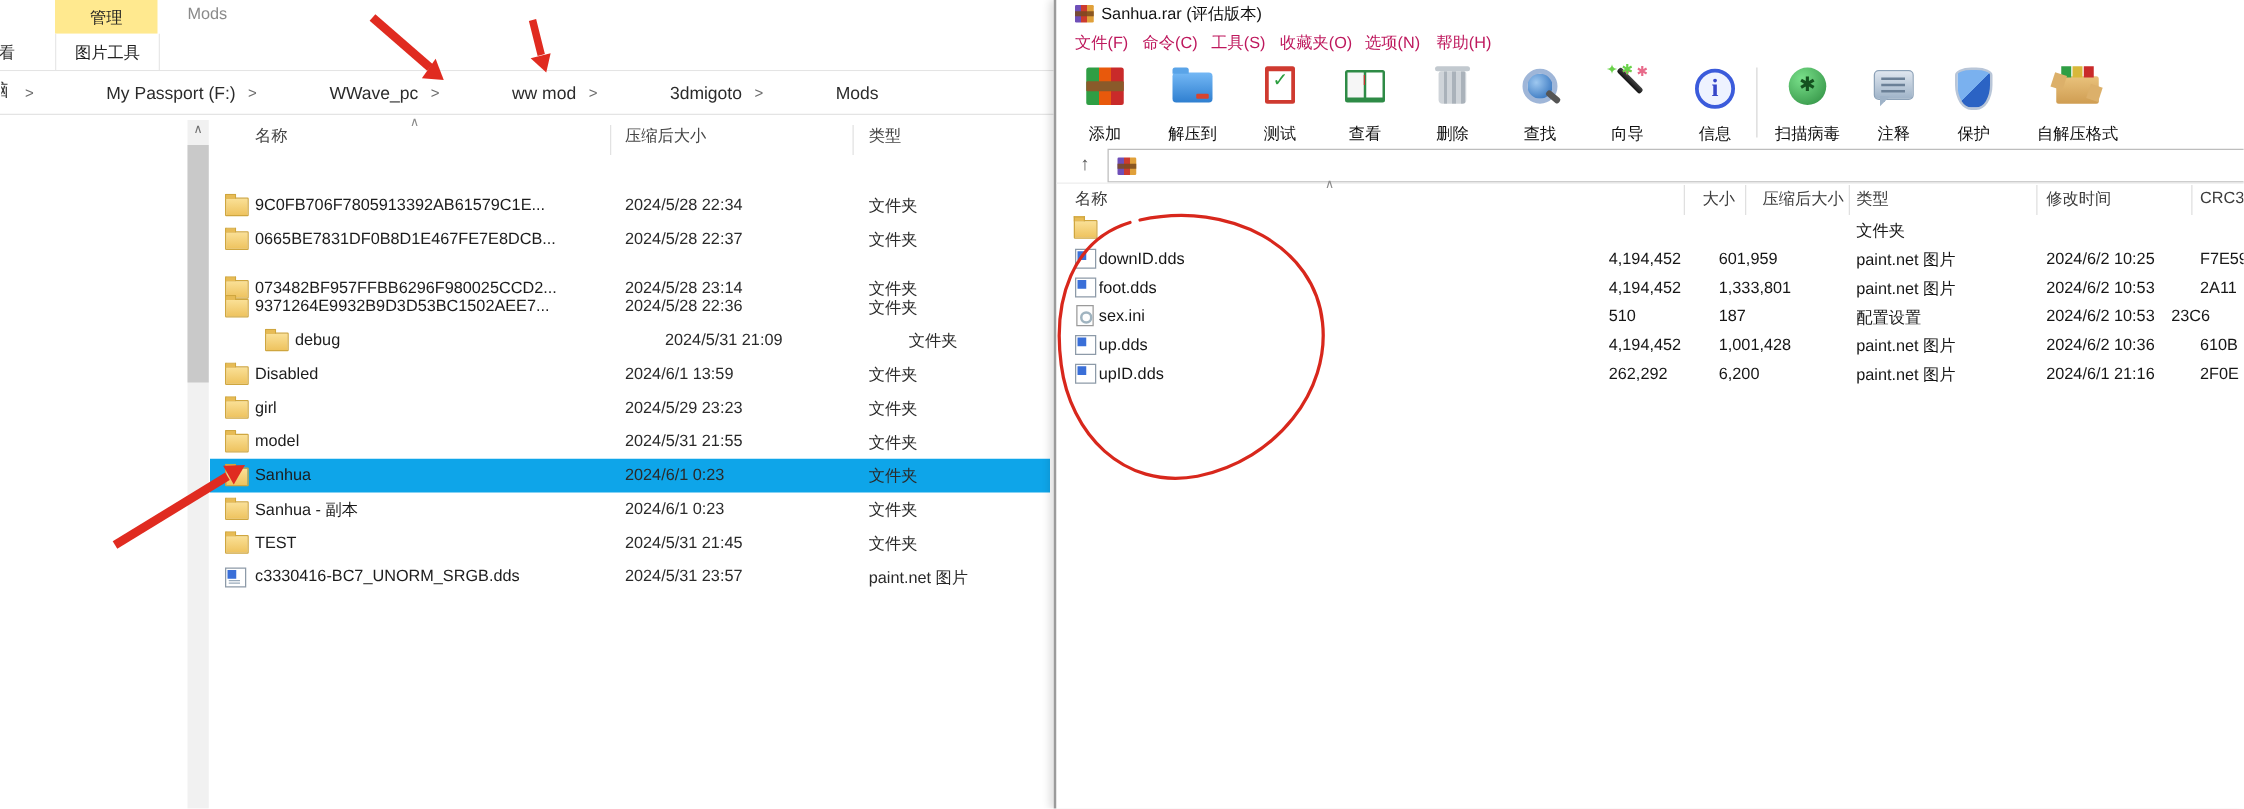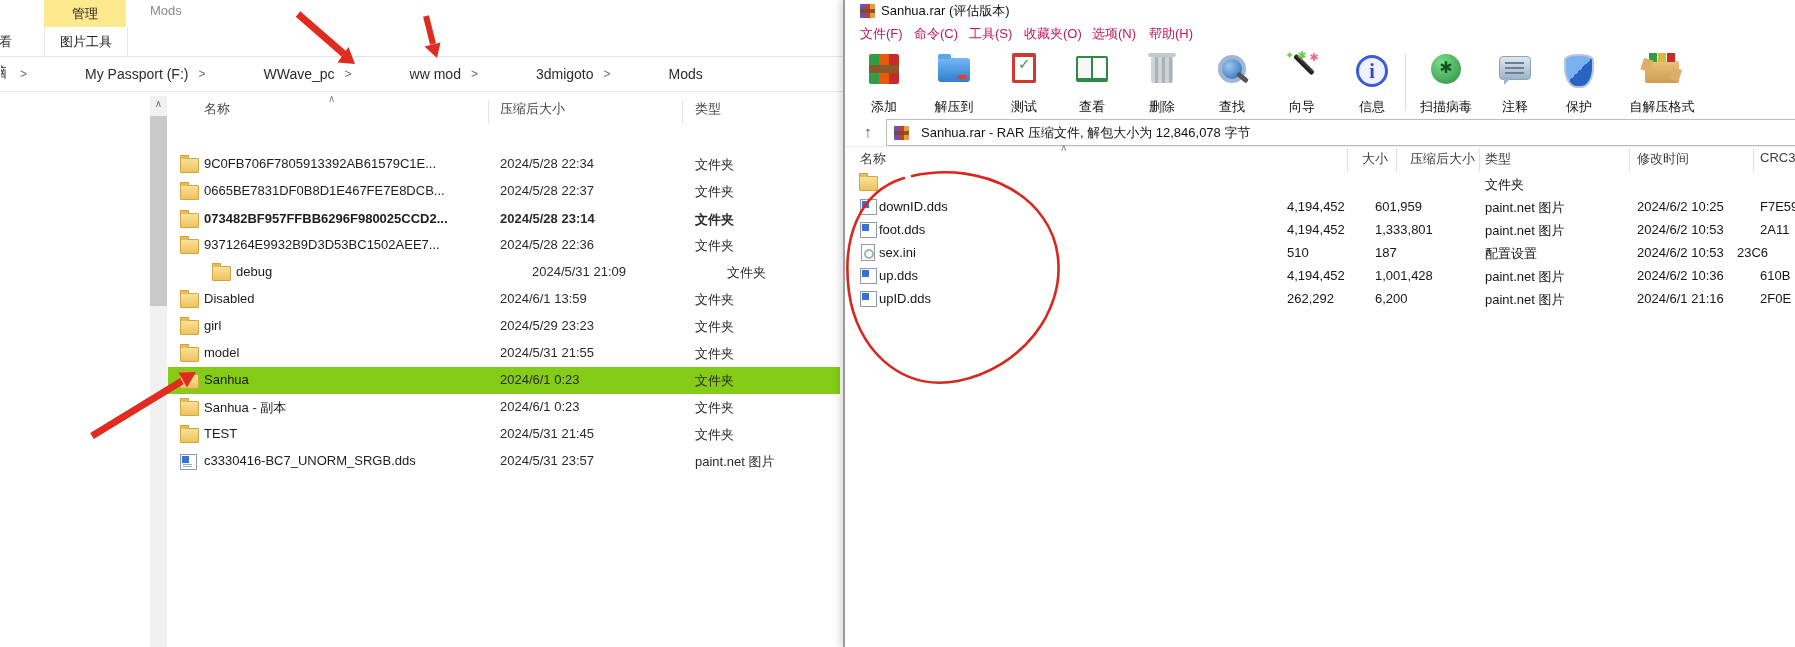--- a/index.html
+++ b/index.html
@@ -26,21 +26,21 @@
   
   .sbar{position:absolute;left:150px;top:96px;width:17px;height:551px;background:#f1f1f1;}
   .sbar .arr{position:absolute;left:0;top:2px;width:17px;text-align:center;color:#707070;font-size:10px;}
   .sbar .thumb{position:absolute;left:0;top:20px;width:17px;height:190px;background:#c9c9c9;}
   
   .ehdr{position:absolute;top:100px;color:#454545;font-size:13px;}
   .esort{position:absolute;left:328px;top:93px;color:#8a8a8a;font-size:10px;}
   .etick{position:absolute;top:100px;width:1px;height:24px;background:#e2e2e2;}
   
   .erow{position:absolute;left:168px;width:672px;height:27px;}
-  .erow.sel{background:#84cc16;}
+  .erow.sel{background:#0ea5e9;}
   .erow .nm{position:absolute;left:36px;top:5px;white-space:nowrap;color:#1c1c1c;}
   .erow .dt{position:absolute;left:332px;top:5px;color:#2a2a2a;}
   .erow .tp{position:absolute;left:527px;top:5px;color:#2a2a2a;}
   .ifolder{position:absolute;left:12px;top:7px;width:17px;height:13px;
            background:linear-gradient(#fae096,#eec35f);border:1px solid #cfa63f;border-radius:1px;}
   .ifolder::before{content:"";position:absolute;left:-1px;top:-4px;width:7px;height:3px;
            background:#e7bb55;border:1px solid #cfa63f;border-bottom:none;border-radius:1px 1px 0 0;}
   .idds{position:absolute;left:12px;top:6px;width:15px;height:14px;background:#fff;border:1px solid #8d9aa8;}
   .idds::before{content:"";position:absolute;left:1px;top:1px;width:7px;height:7px;background:#3a6fd8;}
   .idds::after{content:"";position:absolute;left:2px;bottom:2px;width:9px;height:1px;background:#9ab;box-shadow:0 -2px 0 #9ab;}
@@ -173,21 +173,21 @@
         <span class="nm">9C0FB706F7805913392AB61579C1E...</span>
         <span class="dt">2024/5/28 22:34</span>
         <span class="tp">文件夹</span>
       </div>
     <div class="erow" style="top:178px;">
         <span class="ifolder"></span>
         <span class="nm">0665BE7831DF0B8D1E467FE7E8DCB...</span>
         <span class="dt">2024/5/28 22:37</span>
         <span class="tp">文件夹</span>
       </div>
-    <div class="erow" style="top:206px;font-weight:bold;">
+    <div class="erow" style="top:217px;">
         <span class="ifolder"></span>
         <span class="nm">073482BF957FFBB6296F980025CCD2...</span>
         <span class="dt">2024/5/28 23:14</span>
         <span class="tp">文件夹</span>
       </div>
     <div class="erow" style="top:232px;">
         <span class="ifolder"></span>
         <span class="nm">9371264E9932B9D3D53BC1502AEE7...</span>
         <span class="dt">2024/5/28 22:36</span>
         <span class="tp">文件夹</span>
@@ -326,21 +326,20 @@
     <div class="tbtn" style="left:784px;">
         <div class="ic">
           <div class="i-sfx"></div>
         </div>
         <div class="lbl">自解压格式</div>
       </div>
 
     <div class="upbtn">↑</div>
     <div class="addrfield">
       <span class="ibooks-sm"></span>
-      <span class="txt">Sanhua.rar - RAR 压缩文件, 解包大小为 12,846,078 字节</span>
     </div>
 
     <div class="whdr-line"></div>
     <div class="whdr" style="left:15px;">名称</div>
     <div class="wsort">∧</div>
     <div class="wtick" style="left:502px;"></div>
     <div class="whdr" style="left:509px;width:34px;text-align:right;">大小</div>
     <div class="wtick" style="left:551px;"></div>
     <div class="whdr" style="left:553px;width:77px;text-align:right;">压缩后大小</div>
     <div class="wtick" style="left:634px;"></div>

